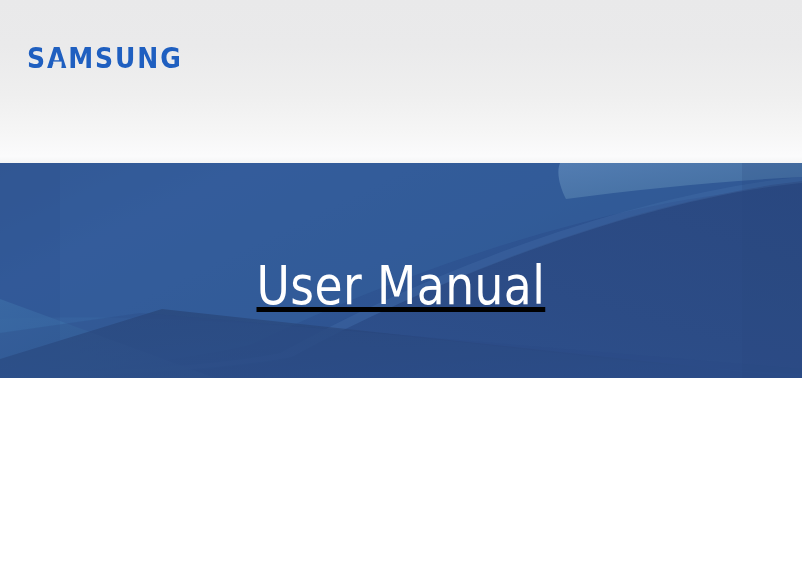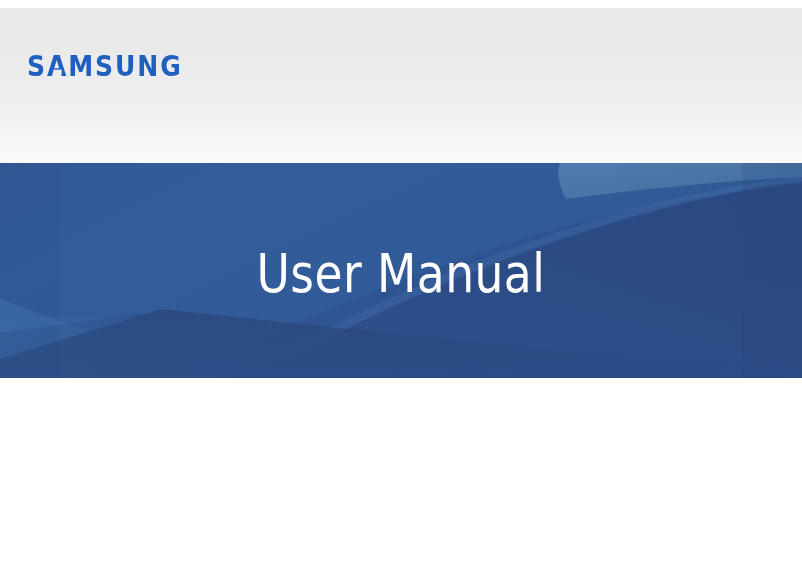--- a/index.html
+++ b/index.html
@@ -16,21 +16,21 @@
     width: 802px;
     height: 567px;
     overflow: hidden;
     background: #ffffff;
   }
 
   
   .header {
     position: absolute;
     left: 0;
-    top: 8px;
+    top: 0;
     width: 802px;
     height: 163px;
     background: linear-gradient(to bottom,
                 #e9e9ea 0%,
                 #eaeaeb 28%,
                 #efefef 58%,
                 #f6f6f6 82%,
                 #fbfbfc 96%,
                 #f4f5f6 100%);
   }
@@ -87,28 +87,29 @@
     left: 0;
     top: 0;
     width: 802px;
     height: 215px;
     display: block;
   }
 
   .banner-title {
     position: absolute;
     left: 0;
-    top: 0;
+    top: 12px;
     width: 802px;
     height: 215px;
     display: flex;
     align-items: center;
     justify-content: center;
     z-index: 3;
     pointer-events: none;
+    text-decoration: underline;
   }
   .banner-title span {
     font-family: "DejaVu Sans", sans-serif;
     font-weight: 400;
     font-size: 53px;
     color: #ffffff;
     letter-spacing: 0.5px;
     line-height: 1;
     transform: scaleX(0.86) translateY(3px);
     transform-origin: center center;

